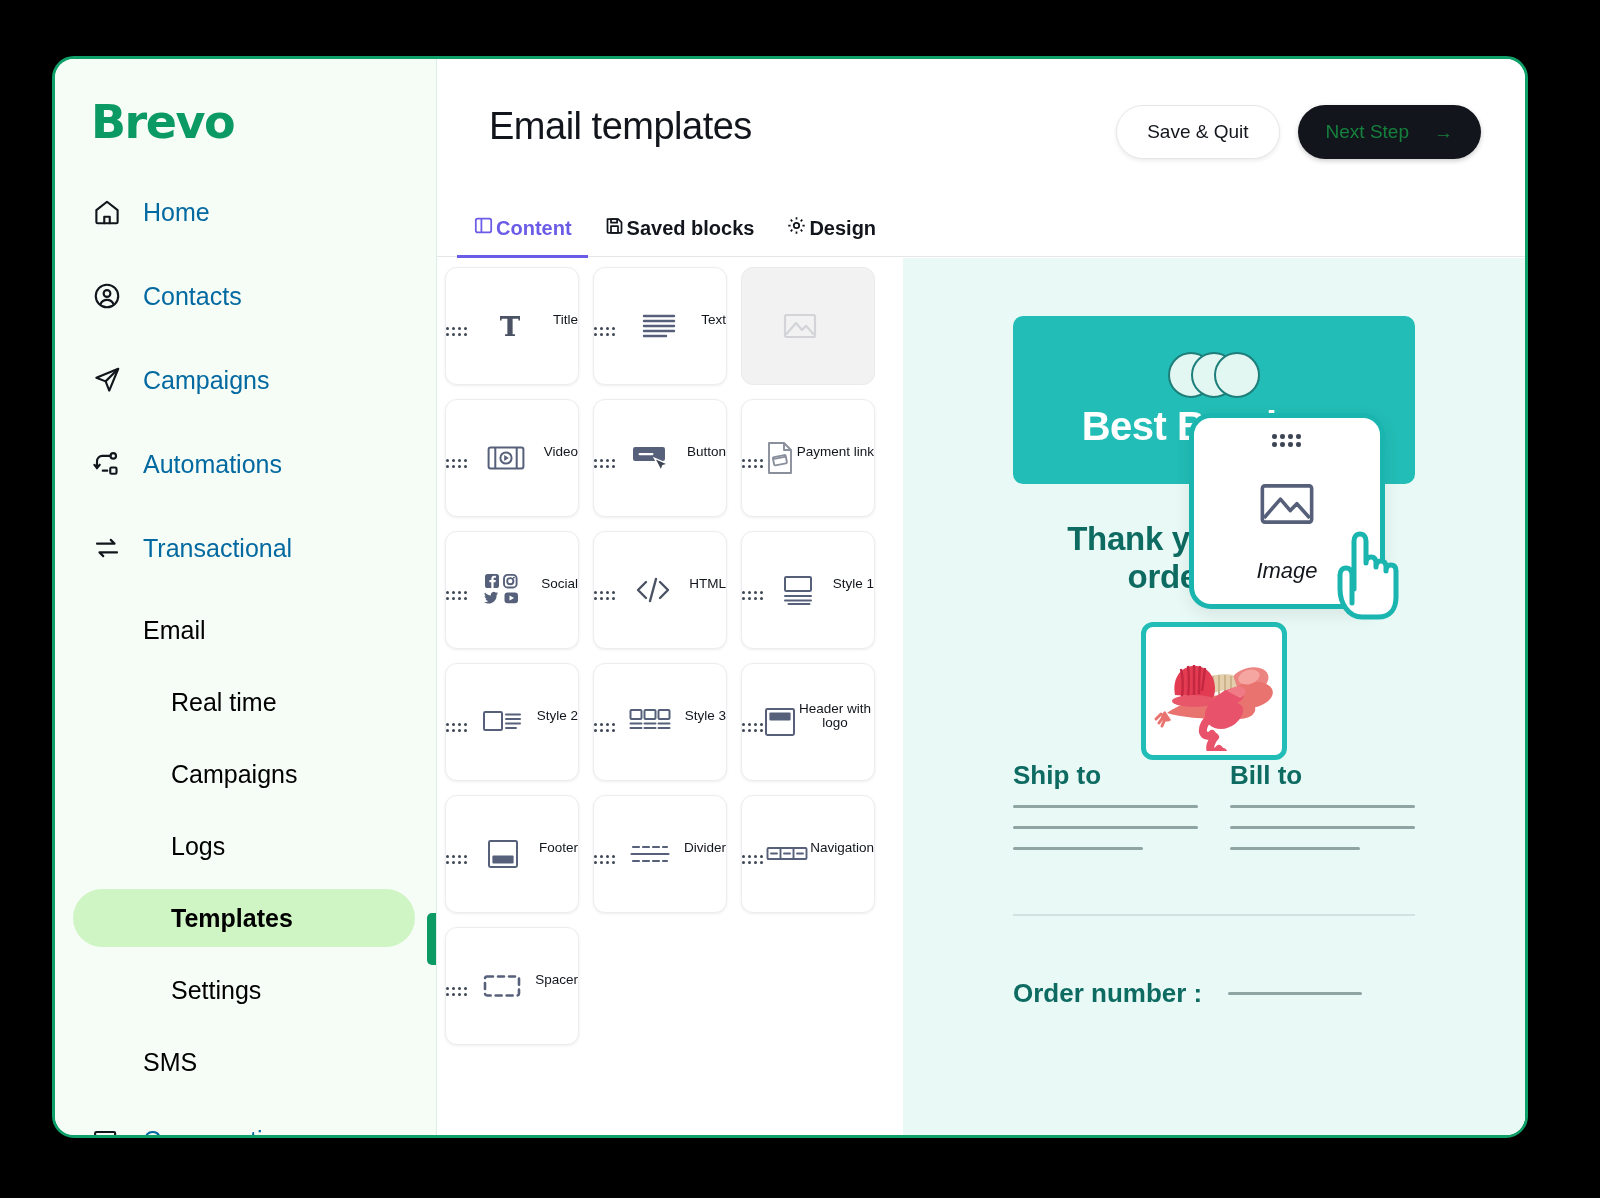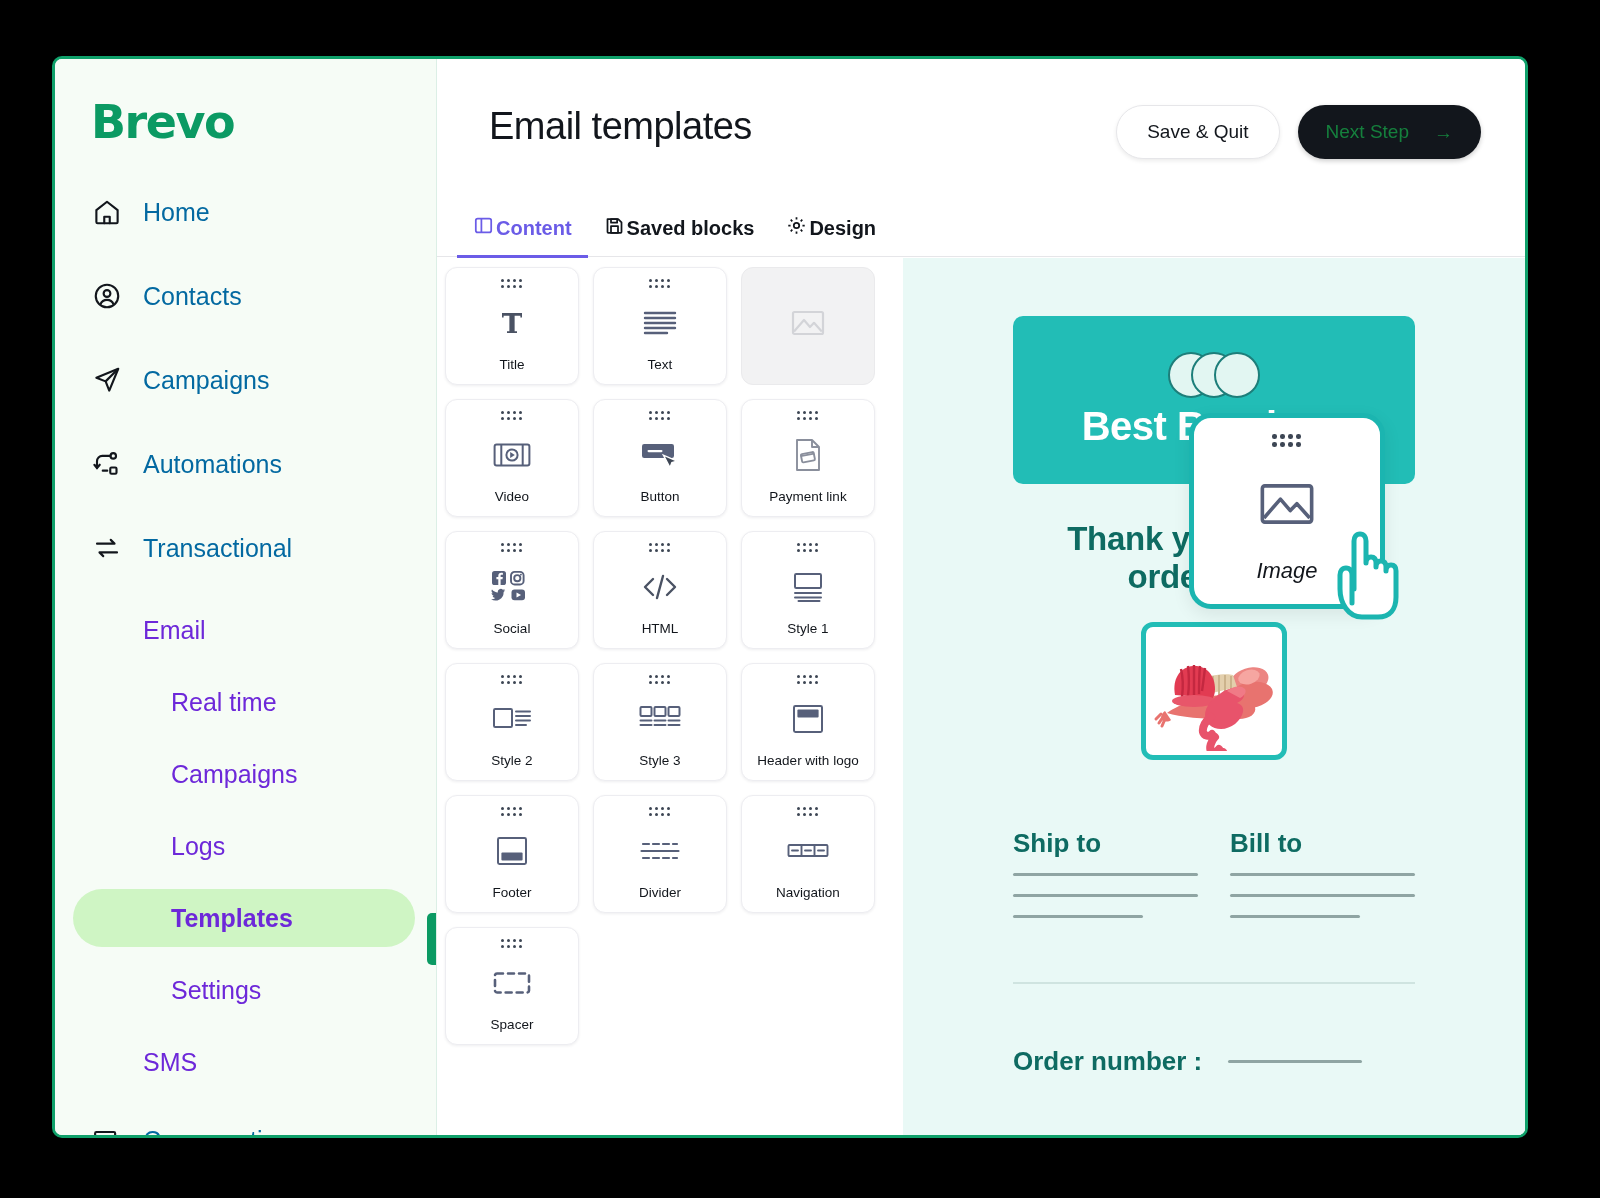--- a/index.html
+++ b/index.html
@@ -10,21 +10,21 @@
     overflow: hidden;
   }
 
   
   #app-frame {
     position: absolute;
     left: 52px; top: 56px;
     width: 1476px; height: 1082px;
     background: #ffffff;
     border: 3px solid #0FA06A;
-    border-radius: 10px;
+    border-radius: 22px;
     overflow: hidden;
     display: flex;
   }
 
   
   #sidebar {
     width: 382px;
     flex: 0 0 382px;
     background: #F6FCF6;
     position: relative;
@@ -56,21 +56,21 @@
     font-size: 25px;
     cursor: pointer;
     margin-bottom: 22px;
   }
   .nav-item .ico { width: 32px; height: 32px; flex: 0 0 32px; display:flex; align-items:center; justify-content:center; }
   .nav-item .ico svg { width: 30px; height: 30px; }
   .sub-item {
     display:flex; align-items:center;
     height: 58px;
     font-size: 25px;
-    color: #6d28d9;
+    color: #000000;
     padding-left: 88px;
     cursor: pointer;
     margin-bottom: 14px;
   }
   .sub-item.lvl1 { padding-left: 88px; }
   .sub-item.lvl2 { padding-left: 116px; }
   .sub-item.active {
     background: #CFF5C4;
     border-radius: 36px;
     font-weight: 700;
@@ -171,21 +171,21 @@
     gap: 14px 14px;
     align-content: start;
   }
   .block-card {
     width: 134px; height: 118px;
     background: #ffffff;
     border: 1px solid #EDEDF1;
     border-radius: 12px;
     box-shadow: 0 1px 3px rgba(20,20,40,.07);
     position: relative;
-    display:flex; flex-direction: column; align-items:center;
+    display:flex; flex-direction: row; align-items:center;
     cursor: grab;
   }
   .grip {
     margin-top: 11px;
     width: 22px; height: 10px;
     display:grid;
     grid-template-columns: repeat(4, 4px);
     grid-template-rows: repeat(2, 4px);
     gap: 2px 2px;
   }
@@ -276,21 +276,21 @@
   }
   #product-wrap { display:flex; justify-content:center; margin-top: 26px; }
   #product-frame {
     width: 146px; height: 138px;
     border: 5px solid #22BDB6;
     border-radius: 12px;
     background: #ffffff;
     display:flex; align-items:center; justify-content:center;
     overflow:hidden;
   }
-  #addr-row { display:flex; margin-top: 68px; gap: 32px; }
+  #addr-row { display:flex; gap: 32px; }
   .addr-col { flex: 1 1 0; }
   .addr-title { color: #0E6B62; font-size: 26px; font-weight: 700; margin-bottom: 14px; }
   .addr-line { height: 3px; background: #8FA5A3; border-radius: 2px; margin-bottom: 18px; }
   .addr-line.w100 { width: 100%; }
   .addr-line.w70 { width: 70%; }
   #sep-line { height: 2px; background: #CFE4E0; margin-top: 46px; }
   #order-row { display:flex; align-items:center; gap: 26px; margin-top: 62px; }
   #order-label { color: #0E6B62; font-size: 26px; font-weight: 700; }
   #order-blank { height: 3px; width: 134px; background: #8FA5A3; border-radius:2px; }
 </style>

